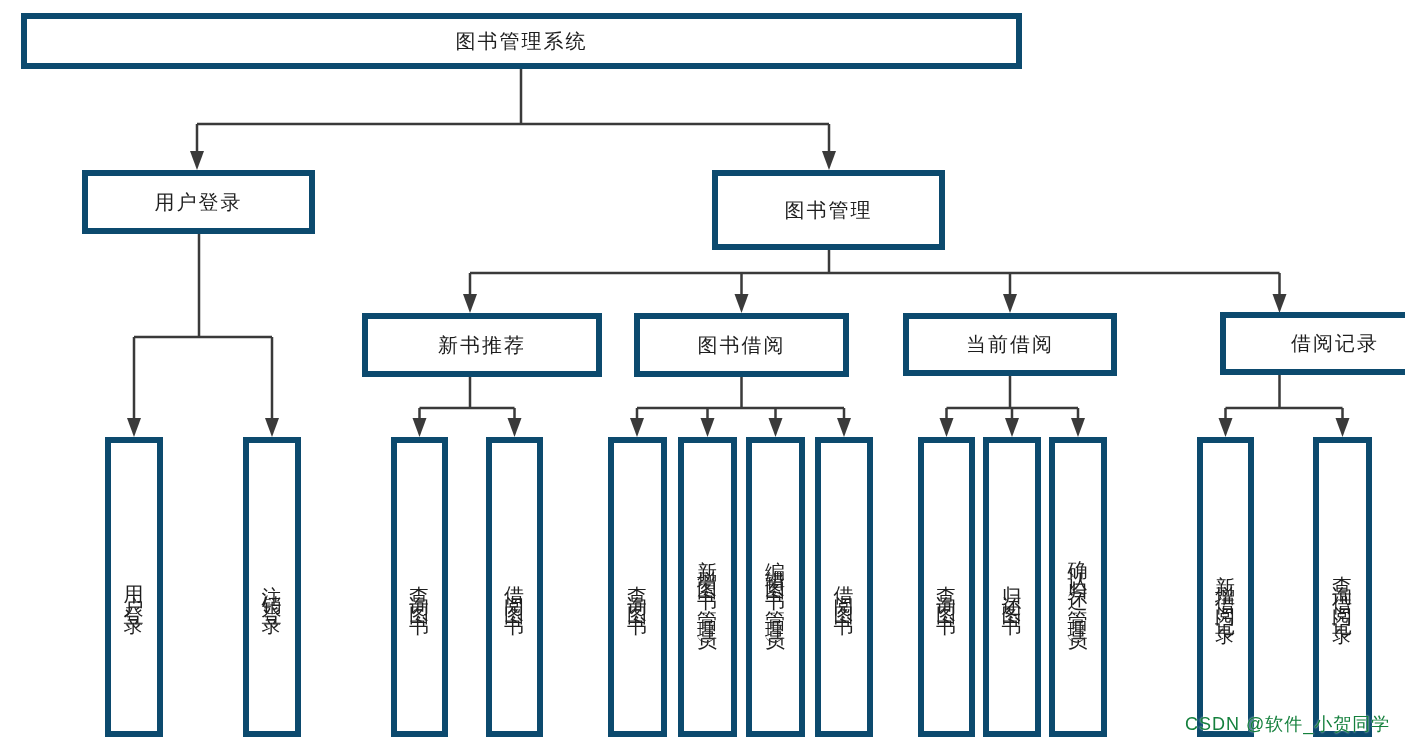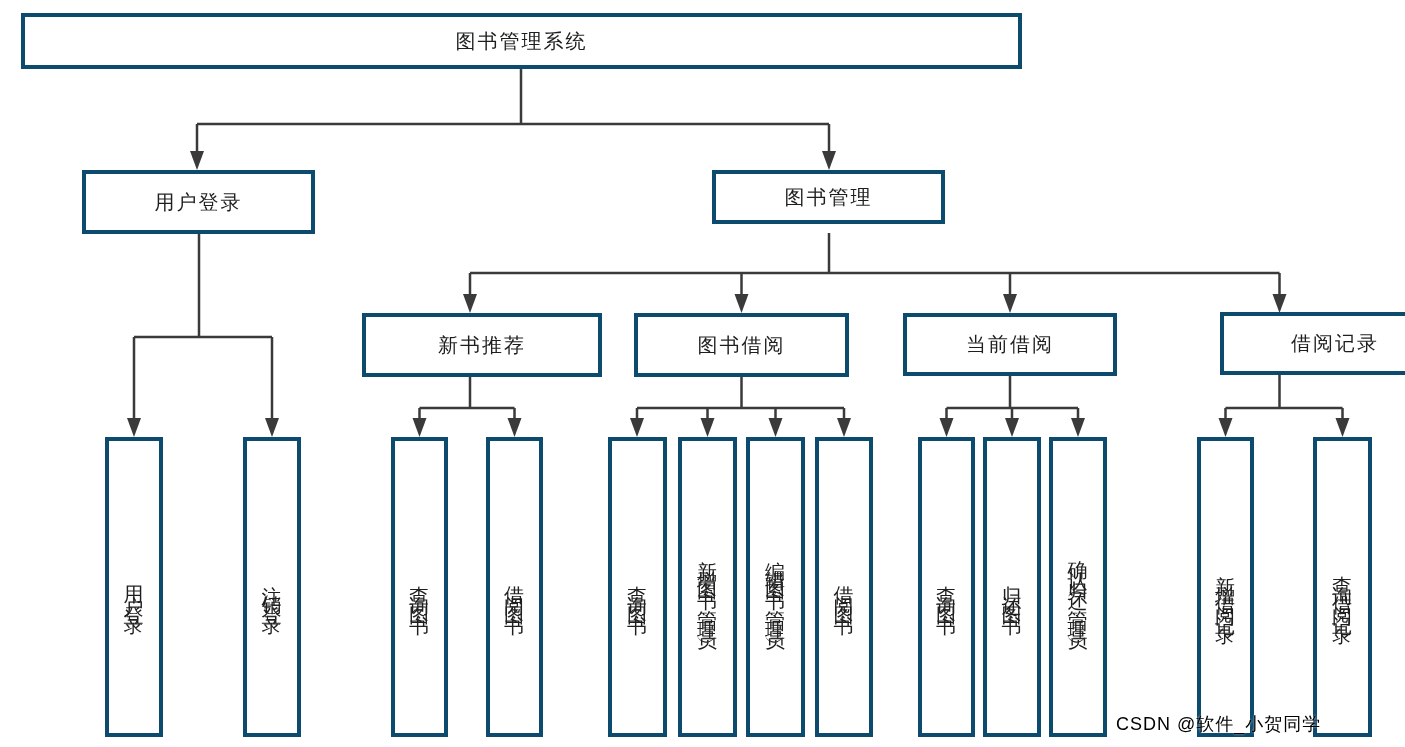--- a/index.html
+++ b/index.html
@@ -1,49 +1,49 @@
 <!DOCTYPE html>
 <html><head>
 <meta charset="utf-8">
 <style>
   html,body{margin:0;padding:0;background:#ffffff;}
   body{width:1405px;height:747px;overflow:hidden;
        font-family:"Liberation Sans",sans-serif;}
   .canvas{position:relative;width:1405px;height:747px;background:#ffffff;}
   svg.connectors{position:absolute;left:0;top:0;width:1405px;height:747px;}
-  .node{position:absolute;box-sizing:border-box;border:4px solid #0c4a6e;background:#ffffff;
+  .node{position:absolute;box-sizing:border-box;border:6px solid #0c4a6e;background:#ffffff;
         display:flex;align-items:center;justify-content:center;
         color:#1e1e1e;font-size:20px;letter-spacing:2px;z-index:2;}
   .vnode{writing-mode:vertical-rl;text-orientation:mixed;letter-spacing:10px;
          font-size:20px;line-height:1;padding-top:6px;}
   
   .n-root{left:21px;top:13px;width:1001px;height:56px;}
   .n-l1a{left:82px;top:170px;width:233px;height:64px;}
-  .n-l1b{left:712px;top:170px;width:233px;height:54px;}
+  .n-l1b{left:712px;top:170px;width:233px;height:80px;}
   .n-l2a{left:362px;top:313px;width:240px;height:64px;}
   .n-l2b{left:634px;top:313px;width:215px;height:64px;}
   .n-l2c{left:903px;top:313px;width:214px;height:63px;}
   .n-l2d{left:1220px;top:312px;width:230px;height:63px;}
   
   .leaf{top:437px;height:300px;}
   .n-f0{left:105px;width:58px;}
   .n-f1{left:243px;width:58px;}
   .n-f2{left:391px;width:57px;}
   .n-f3{left:486px;width:57px;}
   .n-f4{left:608px;width:59px;}
   .n-f5{left:678px;width:59px;}
   .n-f6{left:746px;width:59px;}
   .n-f7{left:815px;width:58px;}
   .n-f8{left:918px;width:57px;}
   .n-f9{left:983px;width:58px;}
   .n-f10{left:1049px;width:58px;}
   .n-f11{left:1197px;width:57px;}
   .n-f12{left:1313px;width:59px;}
-  .watermark{position:absolute;left:1116px;top:712px;z-index:3;
-             color:#000000;font-size:18px;letter-spacing:1px;
+  .watermark{position:absolute;left:1185px;top:712px;z-index:3;
+             color:#15803d;font-size:18px;letter-spacing:1px;
              text-shadow:0 0 2px #ffffff;}
   .connectors path{stroke:#3a3a3a;stroke-width:2.5;fill:none;}
   .connectors polygon{fill:#3a3a3a;stroke:none;}
 </style>
 </head>
 <body>
 
 <div class="canvas">
 
   <svg class="connectors" viewBox="0 0 1405 747" xmlns="http://www.w3.org/2000/svg">

